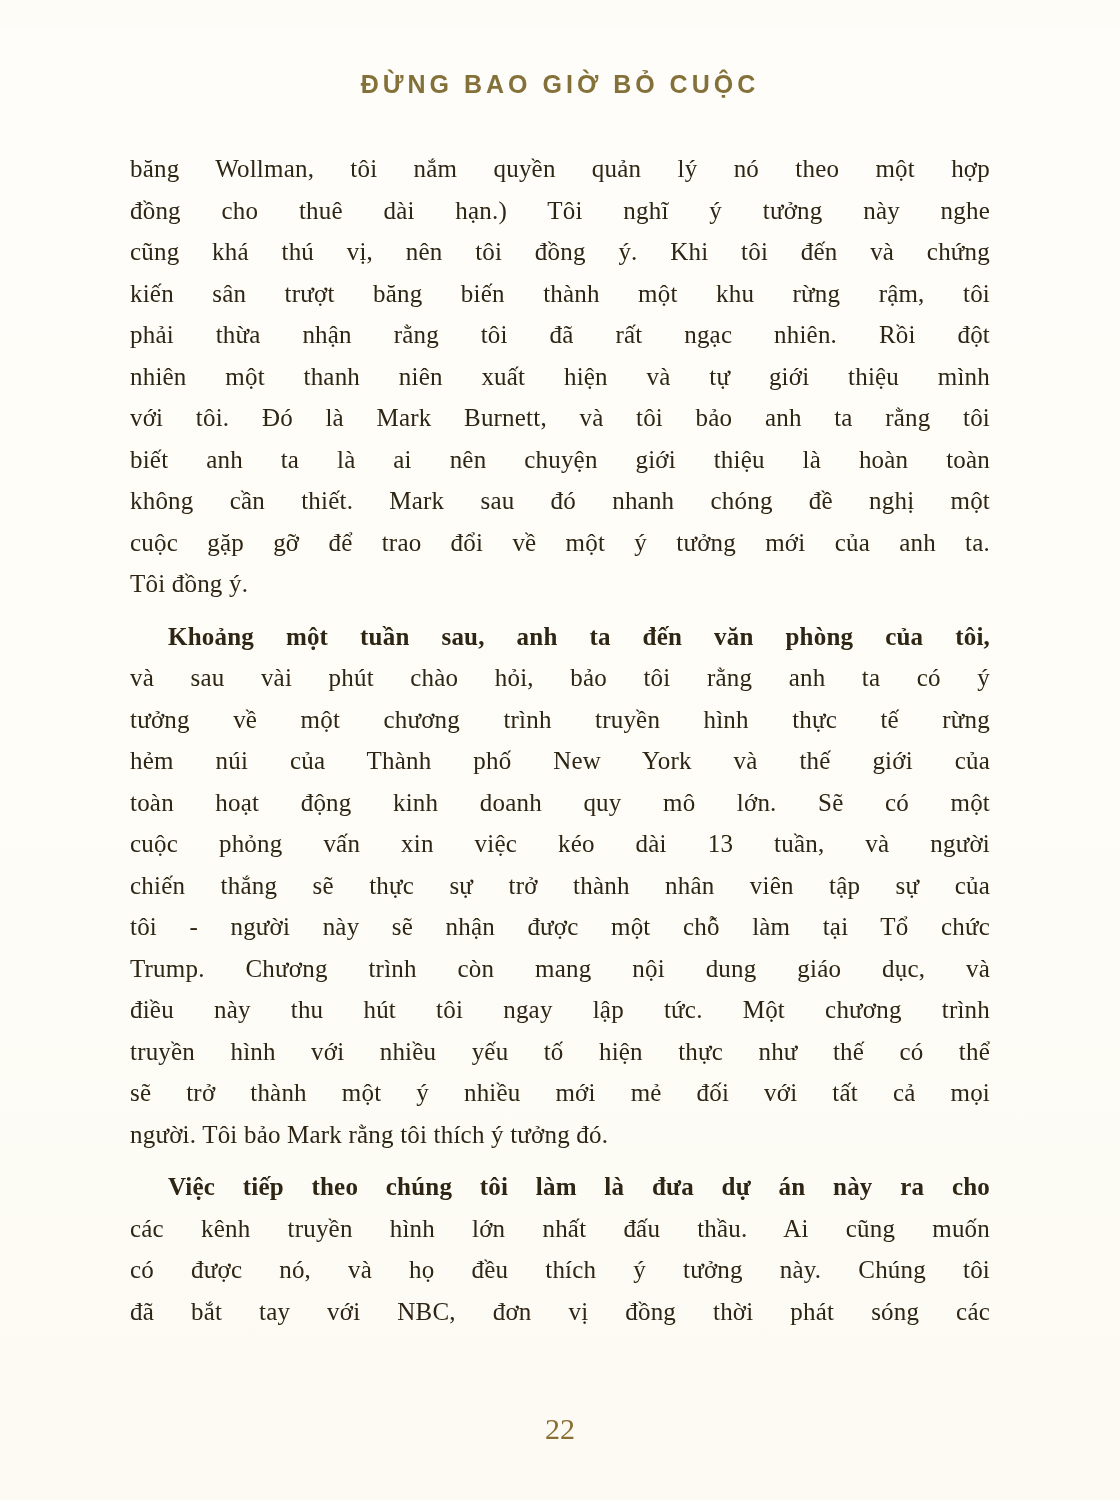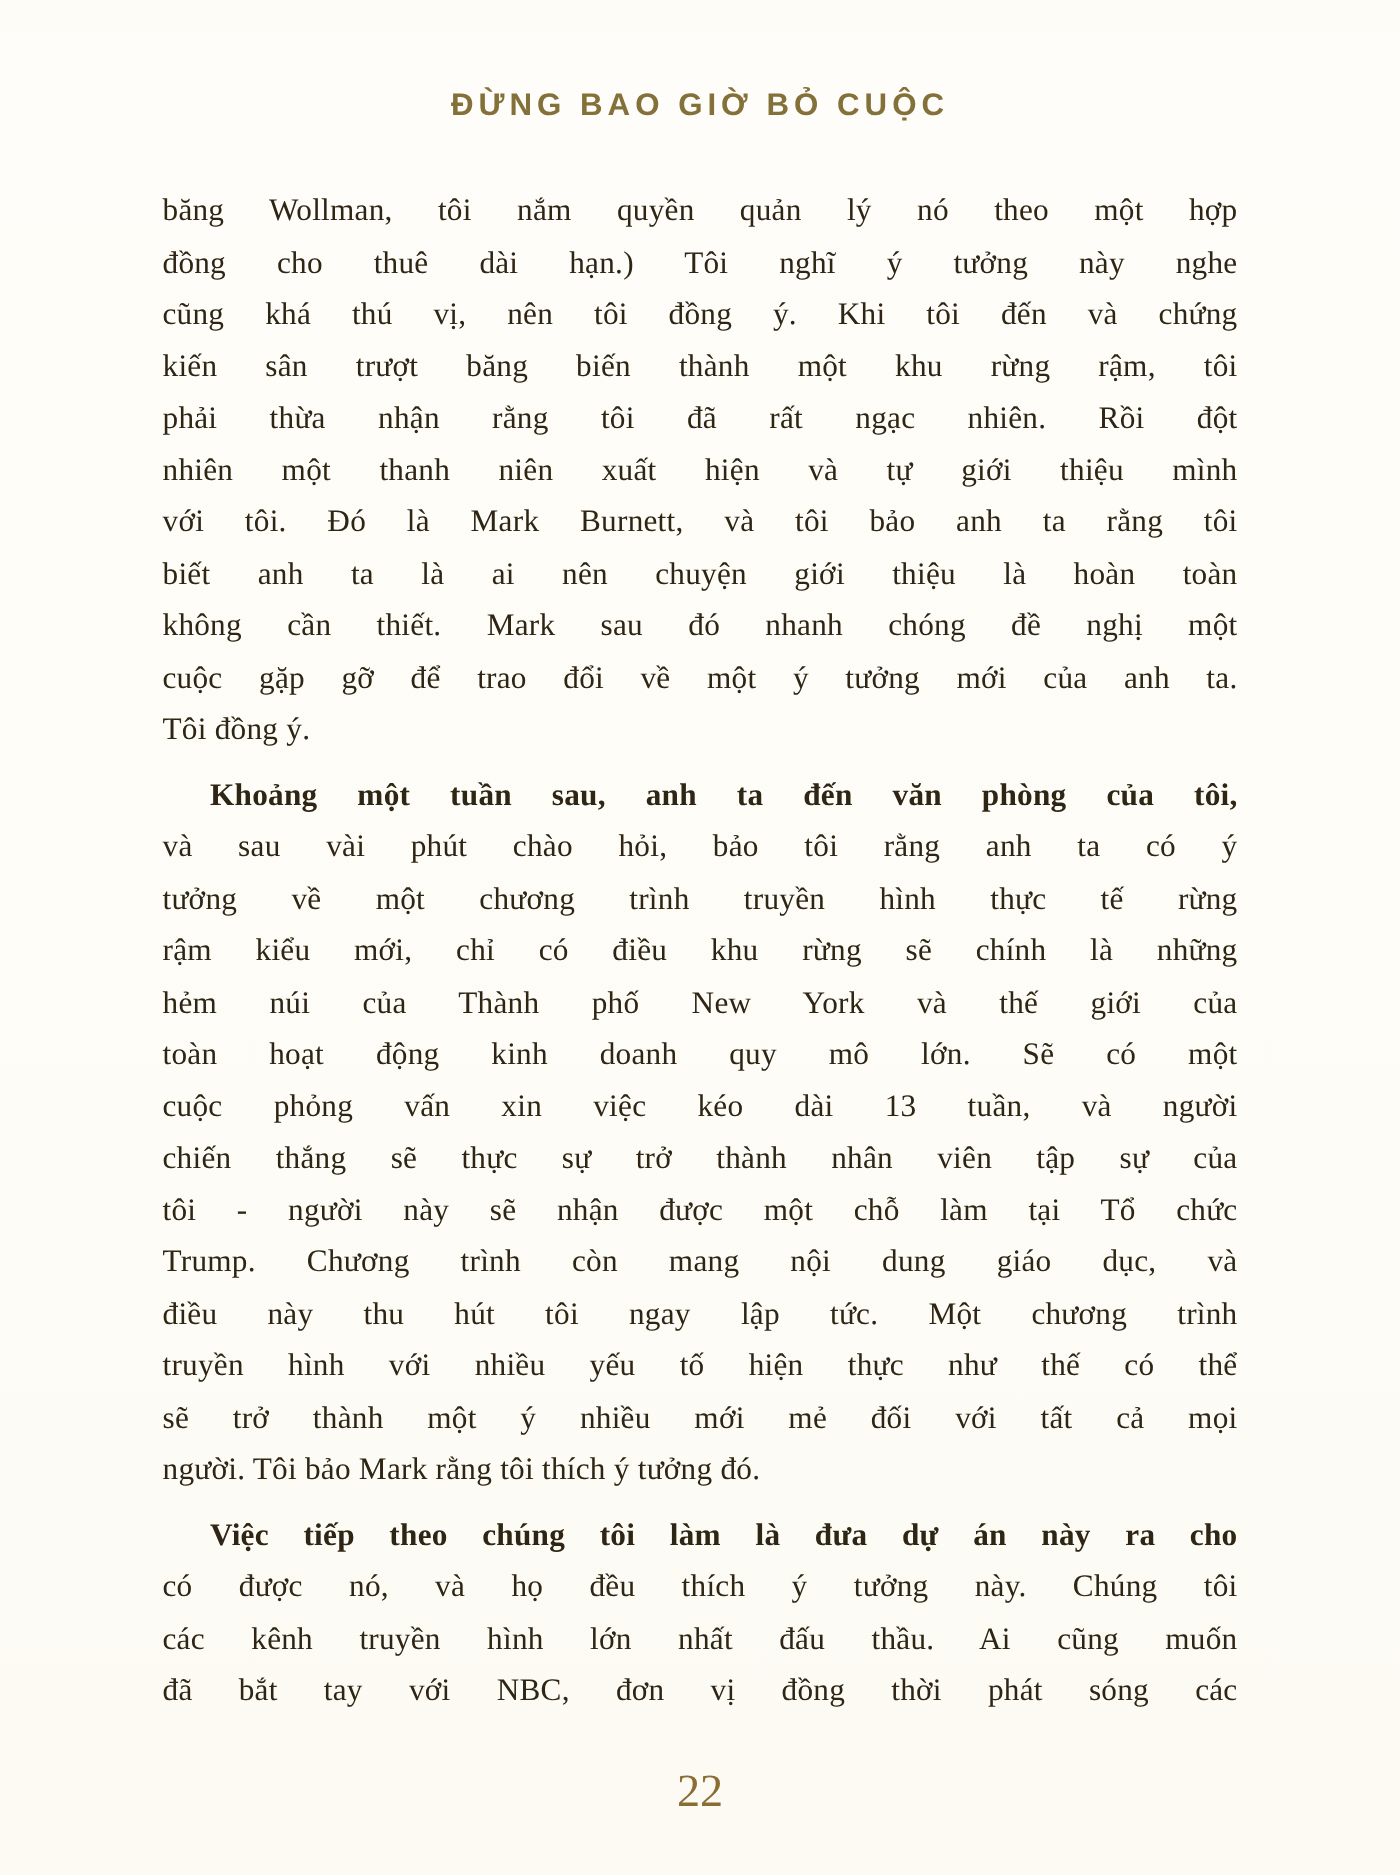--- a/index.html
+++ b/index.html
@@ -57,21 +57,21 @@
     text-indent: 38px;
     font-weight: bold;
   }
   .page-number {
     position: absolute;
     top: 1386px;
     left: 0;
     width: 100%;
     text-align: center;
     font-family: "Liberation Serif", serif;
-    font-size: 37px;
+    font-size: 30px;
     color: #8a6d33;
   }
 </style>
 </head>
 <body>
 
 <div class="scan-page">
   <div class="running-head">ĐỪNG BAO GIỜ BỎ CUỘC</div>
 
   <div class="page-body">
@@ -85,34 +85,33 @@
         <div class="line">với tôi. Đó là Mark Burnett, và tôi bảo anh ta rằng tôi</div>
         <div class="line">biết anh ta là ai nên chuyện giới thiệu là hoàn toàn</div>
         <div class="line">không cần thiết. Mark sau đó nhanh chóng đề nghị một</div>
         <div class="line">cuộc gặp gỡ để trao đổi về một ý tưởng mới của anh ta.</div>
         <div class="line para-end">Tôi đồng ý.</div>
       </div>
       <div class="paragraph">
         <div class="line first-indent">Khoảng một tuần sau, anh ta đến văn phòng của tôi,</div>
         <div class="line">và sau vài phút chào hỏi, bảo tôi rằng anh ta có ý</div>
         <div class="line">tưởng về một chương trình truyền hình thực tế rừng</div>
-        <div class="line">rậm kiểu mới, chỉ có điều khu rừng sẽ chính là những</div>
         <div class="line">hẻm núi của Thành phố New York và thế giới của</div>
         <div class="line">toàn hoạt động kinh doanh quy mô lớn. Sẽ có một</div>
         <div class="line">cuộc phỏng vấn xin việc kéo dài 13 tuần, và người</div>
         <div class="line">chiến thắng sẽ thực sự trở thành nhân viên tập sự của</div>
         <div class="line">tôi - người này sẽ nhận được một chỗ làm tại Tổ chức</div>
         <div class="line">Trump. Chương trình còn mang nội dung giáo dục, và</div>
         <div class="line">điều này thu hút tôi ngay lập tức. Một chương trình</div>
         <div class="line">truyền hình với nhiều yếu tố hiện thực như thế có thể</div>
         <div class="line">sẽ trở thành một ý nhiều mới mẻ đối với tất cả mọi</div>
         <div class="line para-end">người. Tôi bảo Mark rằng tôi thích ý tưởng đó.</div>
       </div>
       <div class="paragraph">
         <div class="line first-indent">Việc tiếp theo chúng tôi làm là đưa dự án này ra cho</div>
+        <div class="line">các kênh truyền hình lớn nhất đấu thầu. Ai cũng muốn</div>
         <div class="line">có được nó, và họ đều thích ý tưởng này. Chúng tôi</div>
-        <div class="line">các kênh truyền hình lớn nhất đấu thầu. Ai cũng muốn</div>
         <div class="line">đã bắt tay với NBC, đơn vị đồng thời phát sóng các</div>
       </div>
     </div>
 
   <div class="page-number">22</div>
 </div>
 
 </body></html>

